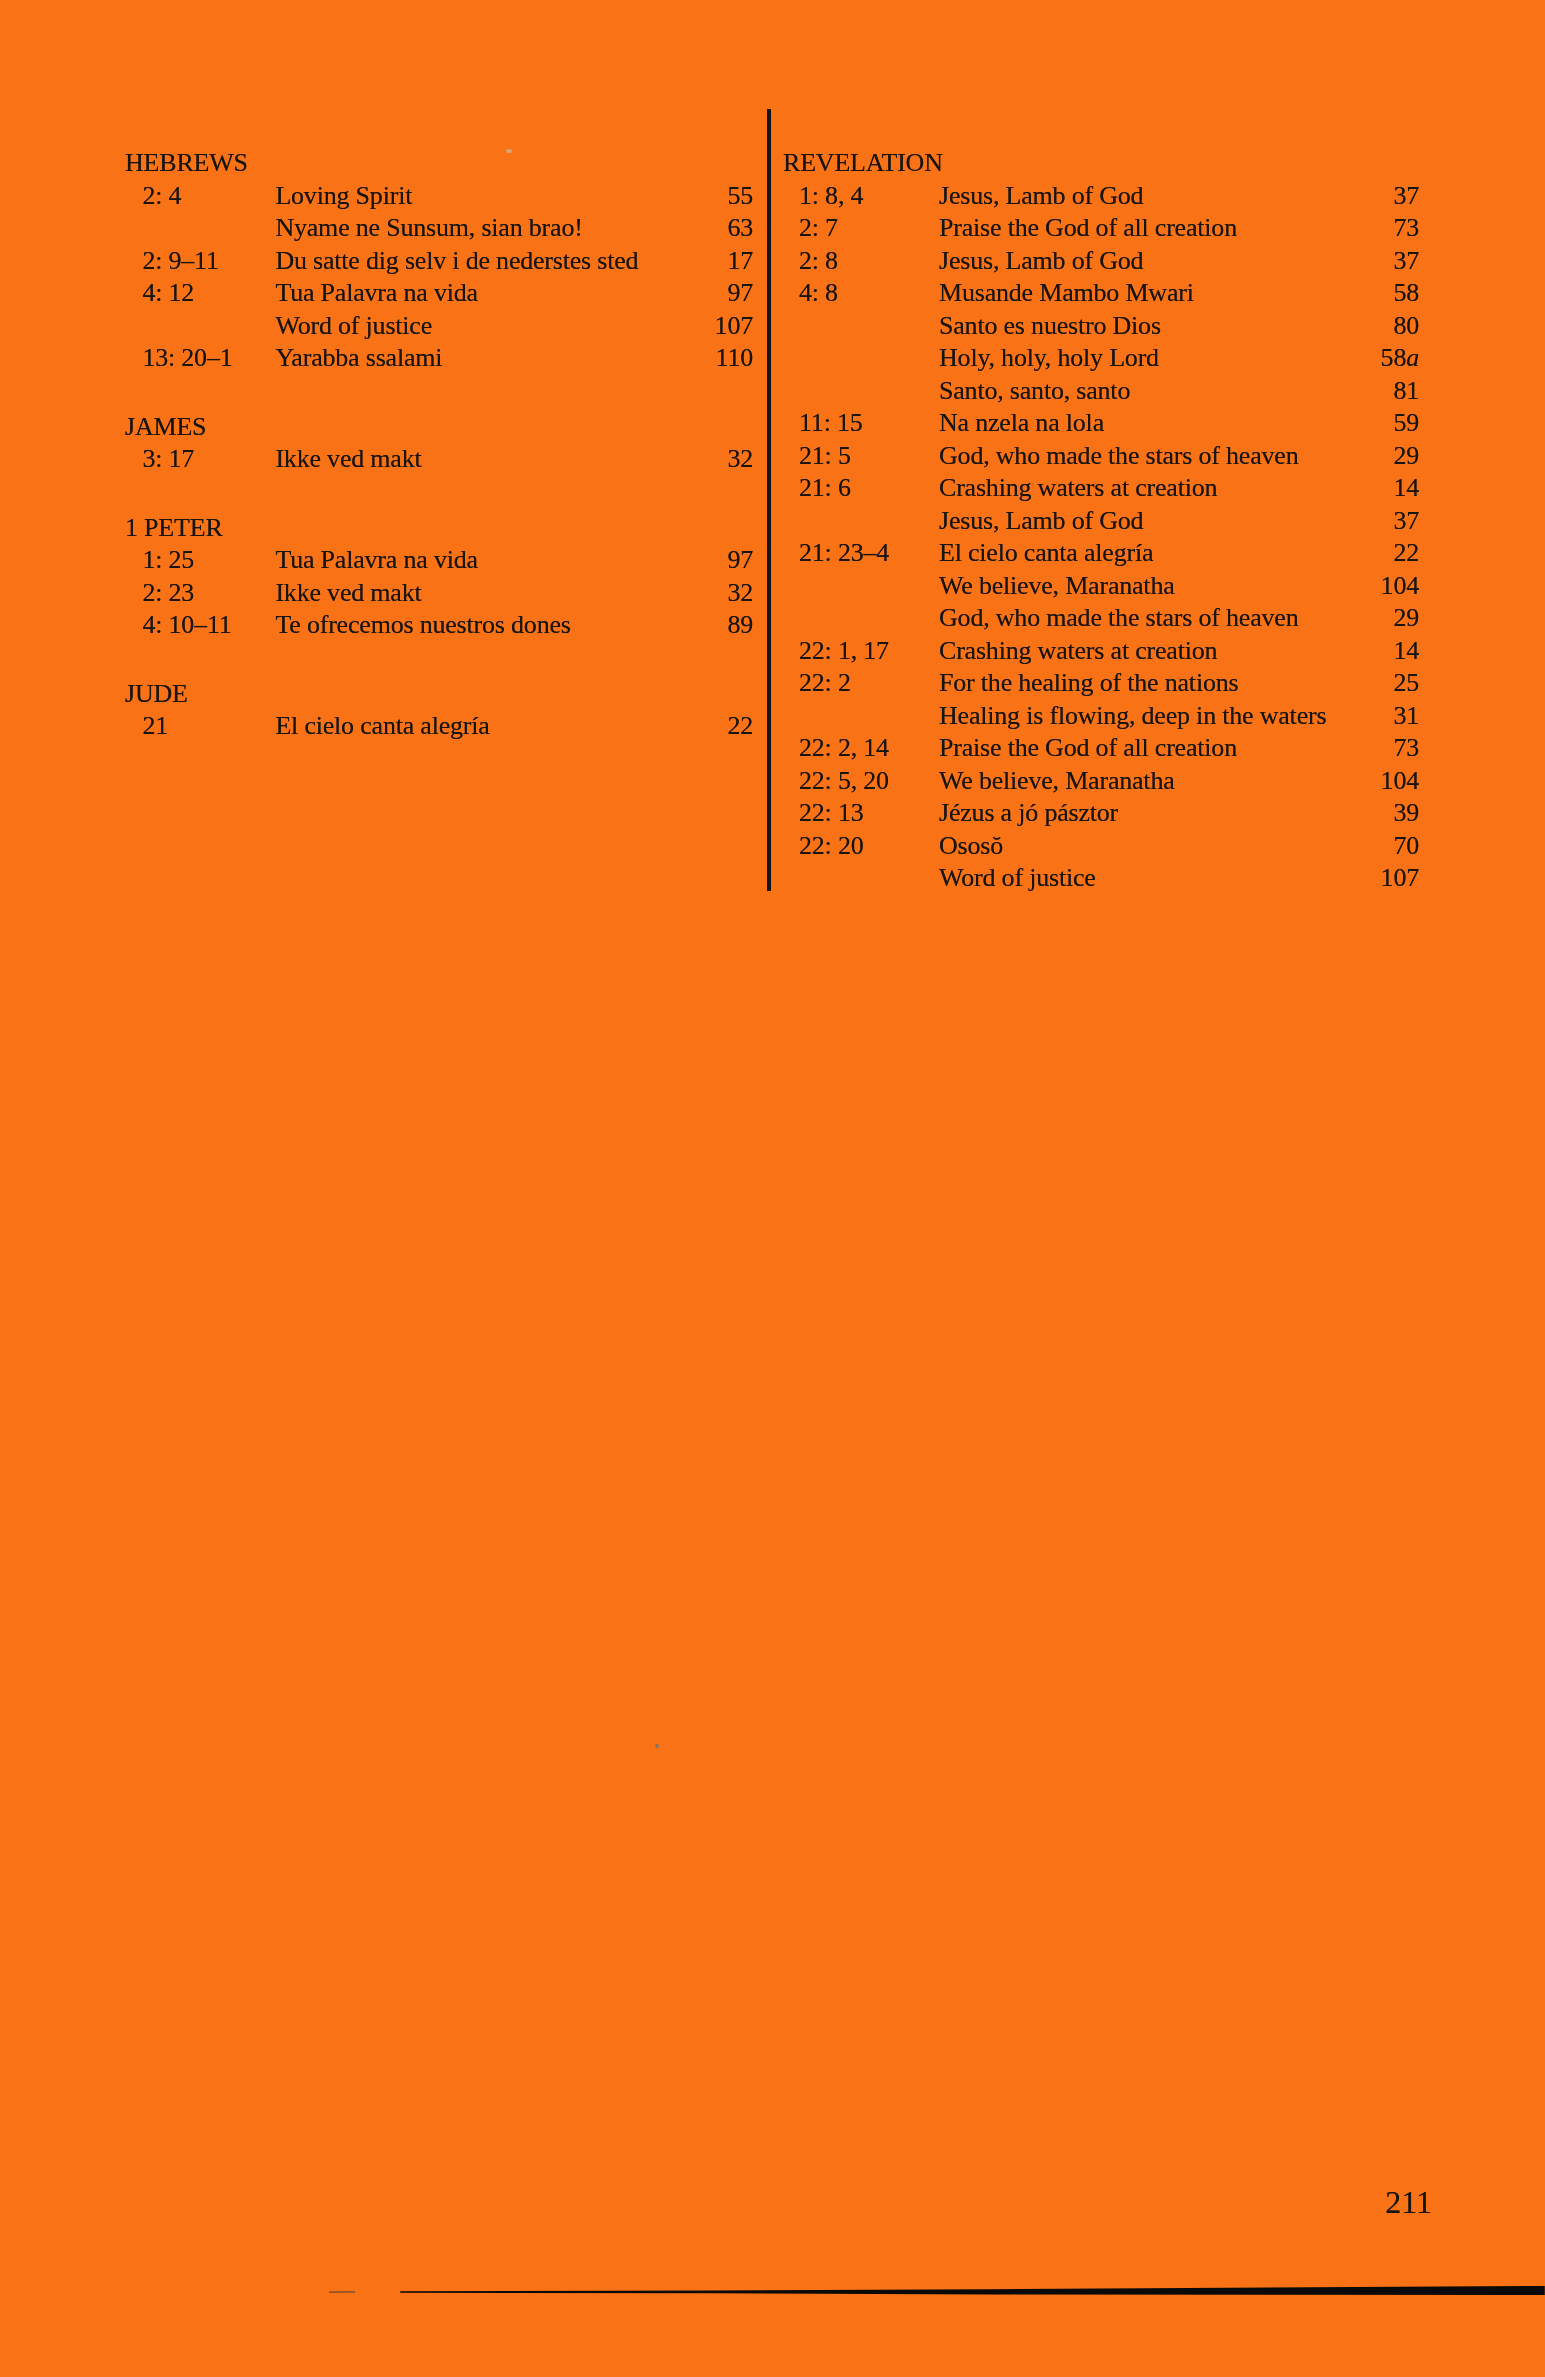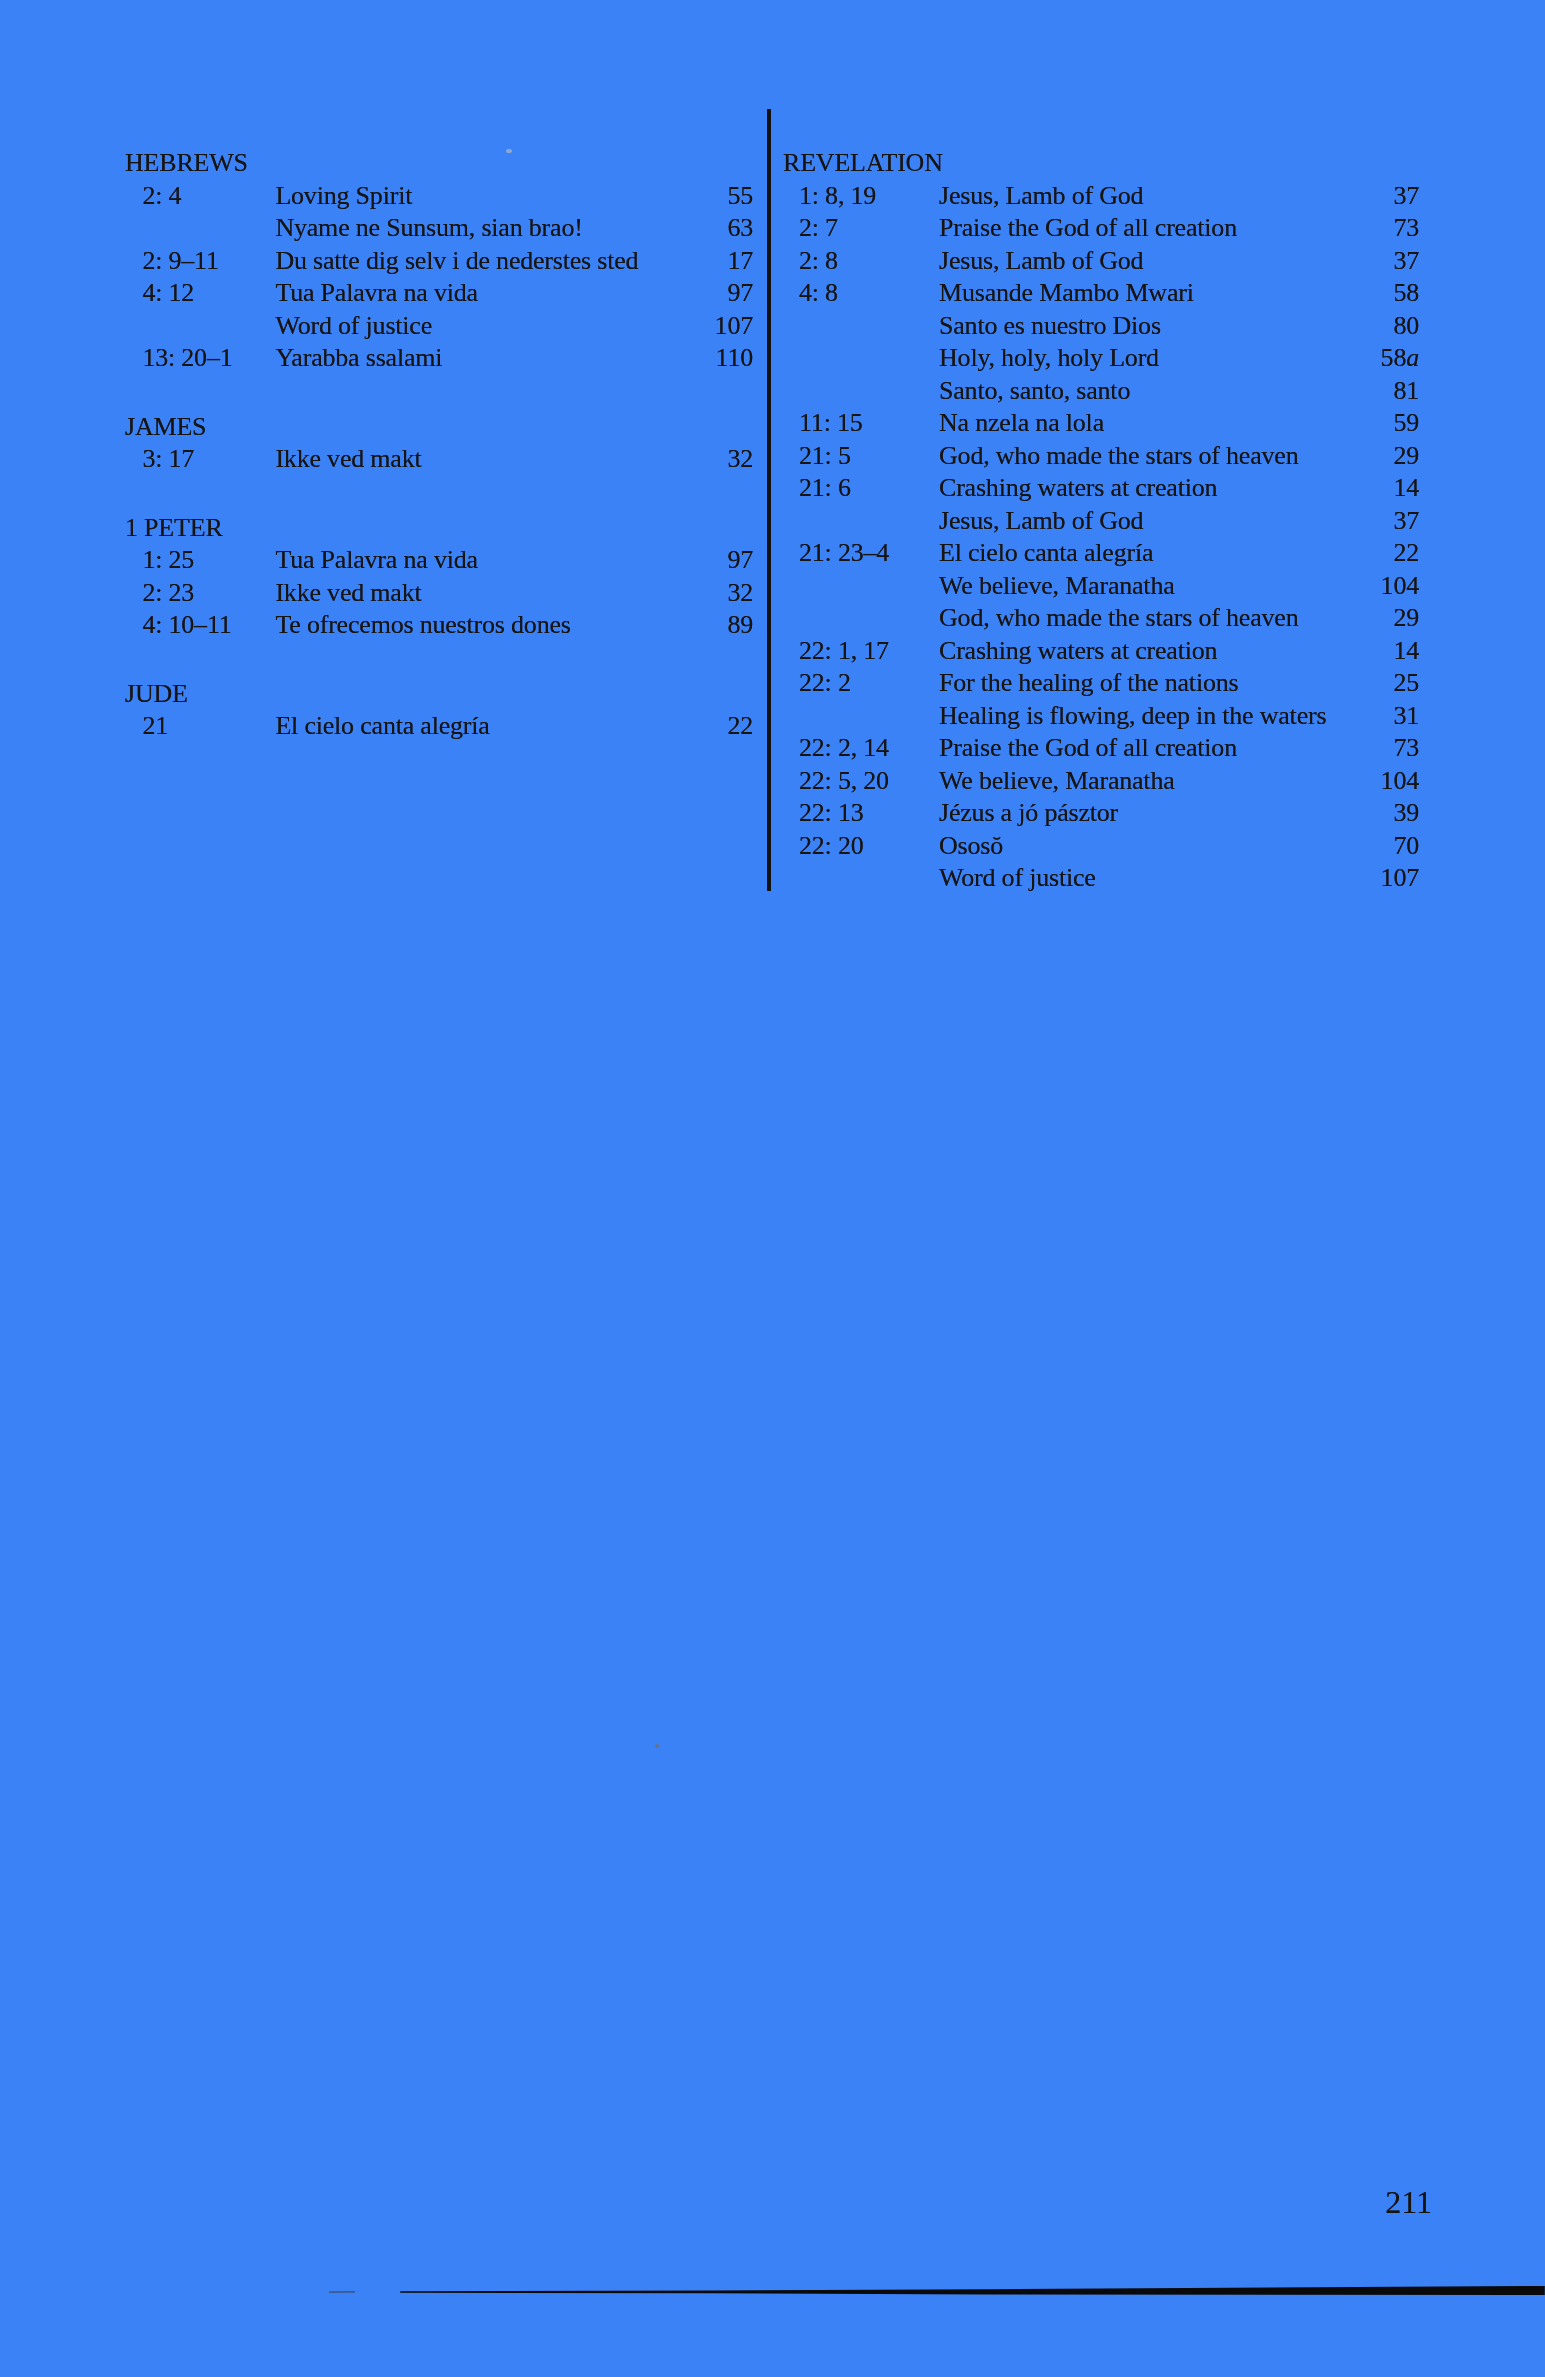--- a/index.html
+++ b/index.html
@@ -6,21 +6,21 @@
   body {
     width: 1545px; height: 2377px;
     background: #ffffff;
     font-family: "Liberation Serif", serif;
     position: relative;
     overflow: hidden;
   }
   .page {
     position: absolute; left: 0; top: 0;
     width: 1545px; height: 2377px;
-    background: #3b82f6;
+    background: #f97316;
     color: #171412;
   }
   .index-column {
     position: absolute;
     top: 147px;
     font-size: 26px;
     letter-spacing: -0.2px;
     text-shadow: 0 0 0.6px rgba(20,16,12,0.65);
   }
   .col-left  { left: 125px; width: 628px; }
@@ -143,21 +143,21 @@
         </div>
       </div>
     </div>
 
   <div class="divider-rule"></div>
 
   <div class="index-column col-right">
       <div class="index-section">
         <div class="section-heading">REVELATION</div>
         <div class="index-row">
-          <span class="ref">1: 8, 19</span>
+          <span class="ref">1: 8, 4</span>
           <span class="title">Jesus, Lamb of God</span>
           <span class="pgnum">37</span>
         </div>
         <div class="index-row">
           <span class="ref">2: 7</span>
           <span class="title">Praise the God of all creation</span>
           <span class="pgnum">73</span>
         </div>
         <div class="index-row">
           <span class="ref">2: 8</span>

